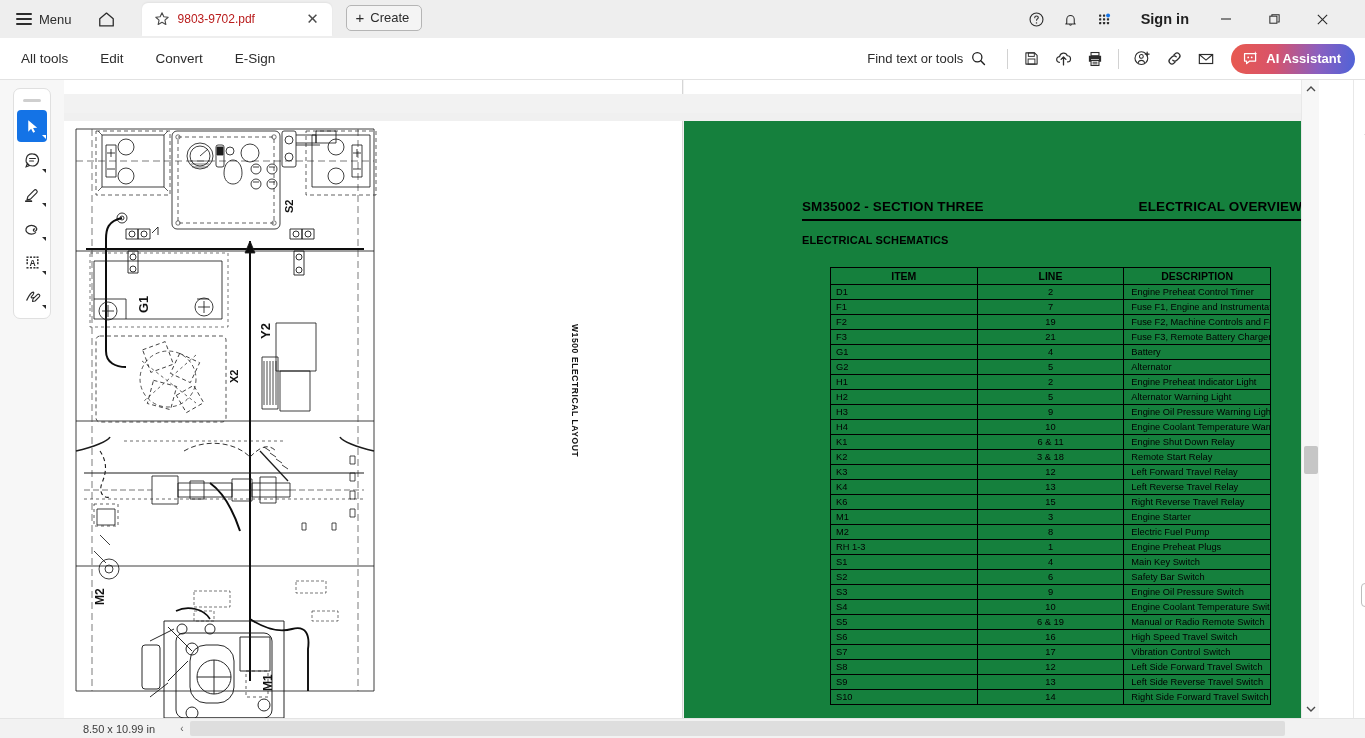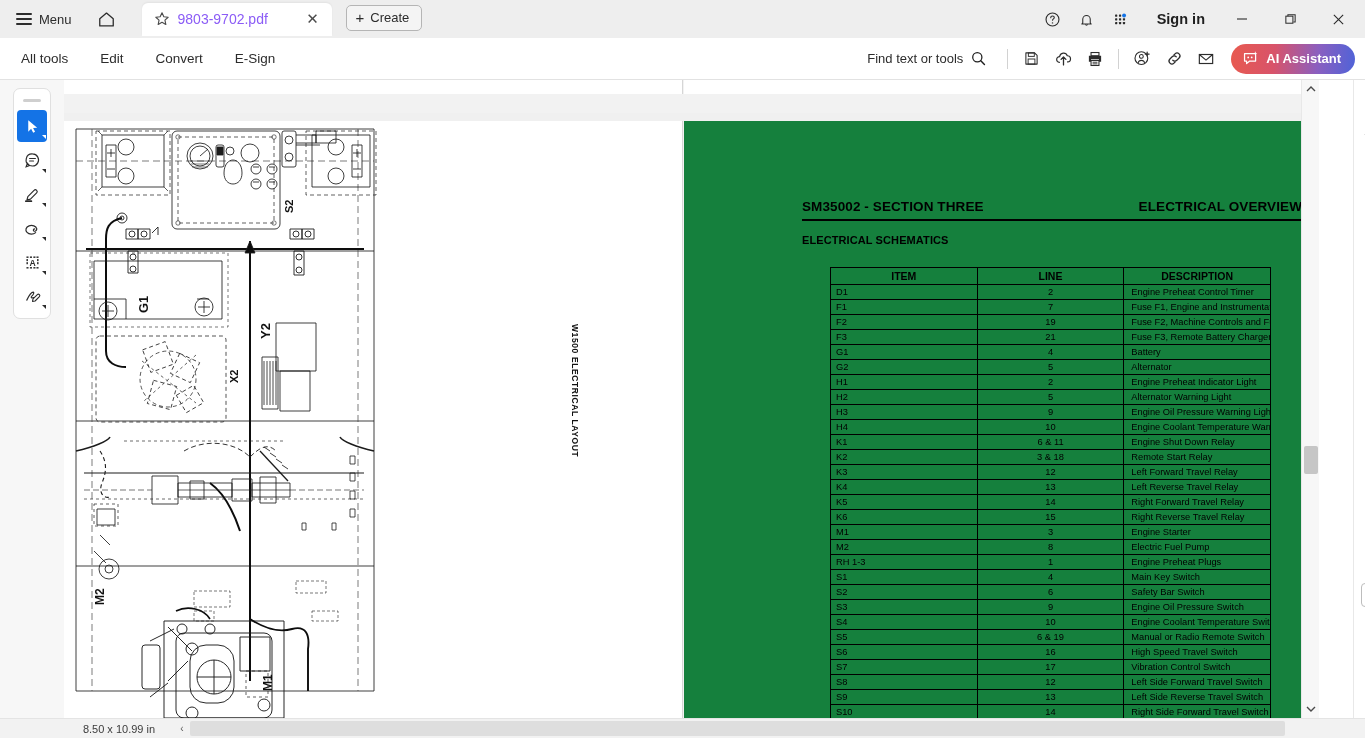--- a/index.html
+++ b/index.html
@@ -36,36 +36,36 @@
 
   
   .tab {
     height: 33px; min-width: 190px; background: #ffffff;
     border-radius: 6px 6px 0 0;
     display: flex; align-items: center; padding: 0 8px 0 12px;
     margin-left: 14px; gap: 8px; cursor: pointer;
     box-shadow: 0 -1px 2px rgba(0,0,0,0.05);
   }
   .tab-star { width: 16px; height: 16px; flex: 0 0 16px; }
-  .tab-title { font-size: 14px; color: #8b5cf6; white-space: nowrap; flex: 1; }
+  .tab-title { font-size: 12px; color: #b91c1c; white-space: nowrap; flex: 1; }
   .tab-close {
     width: 22px; height: 22px; display: flex; align-items: center; justify-content: center;
     font-size: 15px; color: #4a4a4a; cursor: pointer; border-radius: 3px; margin-left: 14px;
   }
   .create-btn {
     display: flex; align-items: center; gap: 6px;
     height: 26px; padding: 0 12px 0 9px;
     border: 1px solid #b5b5b5; border-radius: 5px;
     background: #f4f4f4; margin-left: 10px; margin-bottom: 3px; cursor: pointer;
     font-size: 13px; color: #2c2c2c;
   }
   .plus-ic { font-size: 15px; line-height: 1; color: #2c2c2c; }
 
   .tb-right {
-    margin-left: auto; display: flex; align-items: center; height: 38px; padding-right: 4px; gap: 2px;
+    margin-left: auto; display: flex; align-items: center; height: 38px; padding-right: 20px; gap: 2px;
   }
   .tb-ic {
     width: 32px; height: 32px; display: flex; align-items: center; justify-content: center;
     cursor: pointer; border-radius: 4px; position: relative;
   }
   .signin {
     font-size: 14.5px; font-weight: bold; color: #1f1f1f;
     padding: 0 12px; margin-left: 6px; cursor: pointer;
   }
   .wbtn {
@@ -812,25 +812,20 @@
             <td class="c-item">K3</td>
             <td class="c-line">12</td>
             <td class="c-desc">Left Forward Travel Relay</td>
           </tr>
           <tr>
             <td class="c-item">K4</td>
             <td class="c-line">13</td>
             <td class="c-desc">Left Reverse Travel Relay</td>
           </tr>
           <tr>
-            <td class="c-item">K5</td>
-            <td class="c-line">14</td>
-            <td class="c-desc">Right Forward Travel Relay</td>
-          </tr>
-          <tr>
             <td class="c-item">K6</td>
             <td class="c-line">15</td>
             <td class="c-desc">Right Reverse Travel Relay</td>
           </tr>
           <tr>
             <td class="c-item">M1</td>
             <td class="c-line">3</td>
             <td class="c-desc">Engine Starter</td>
           </tr>
           <tr>

